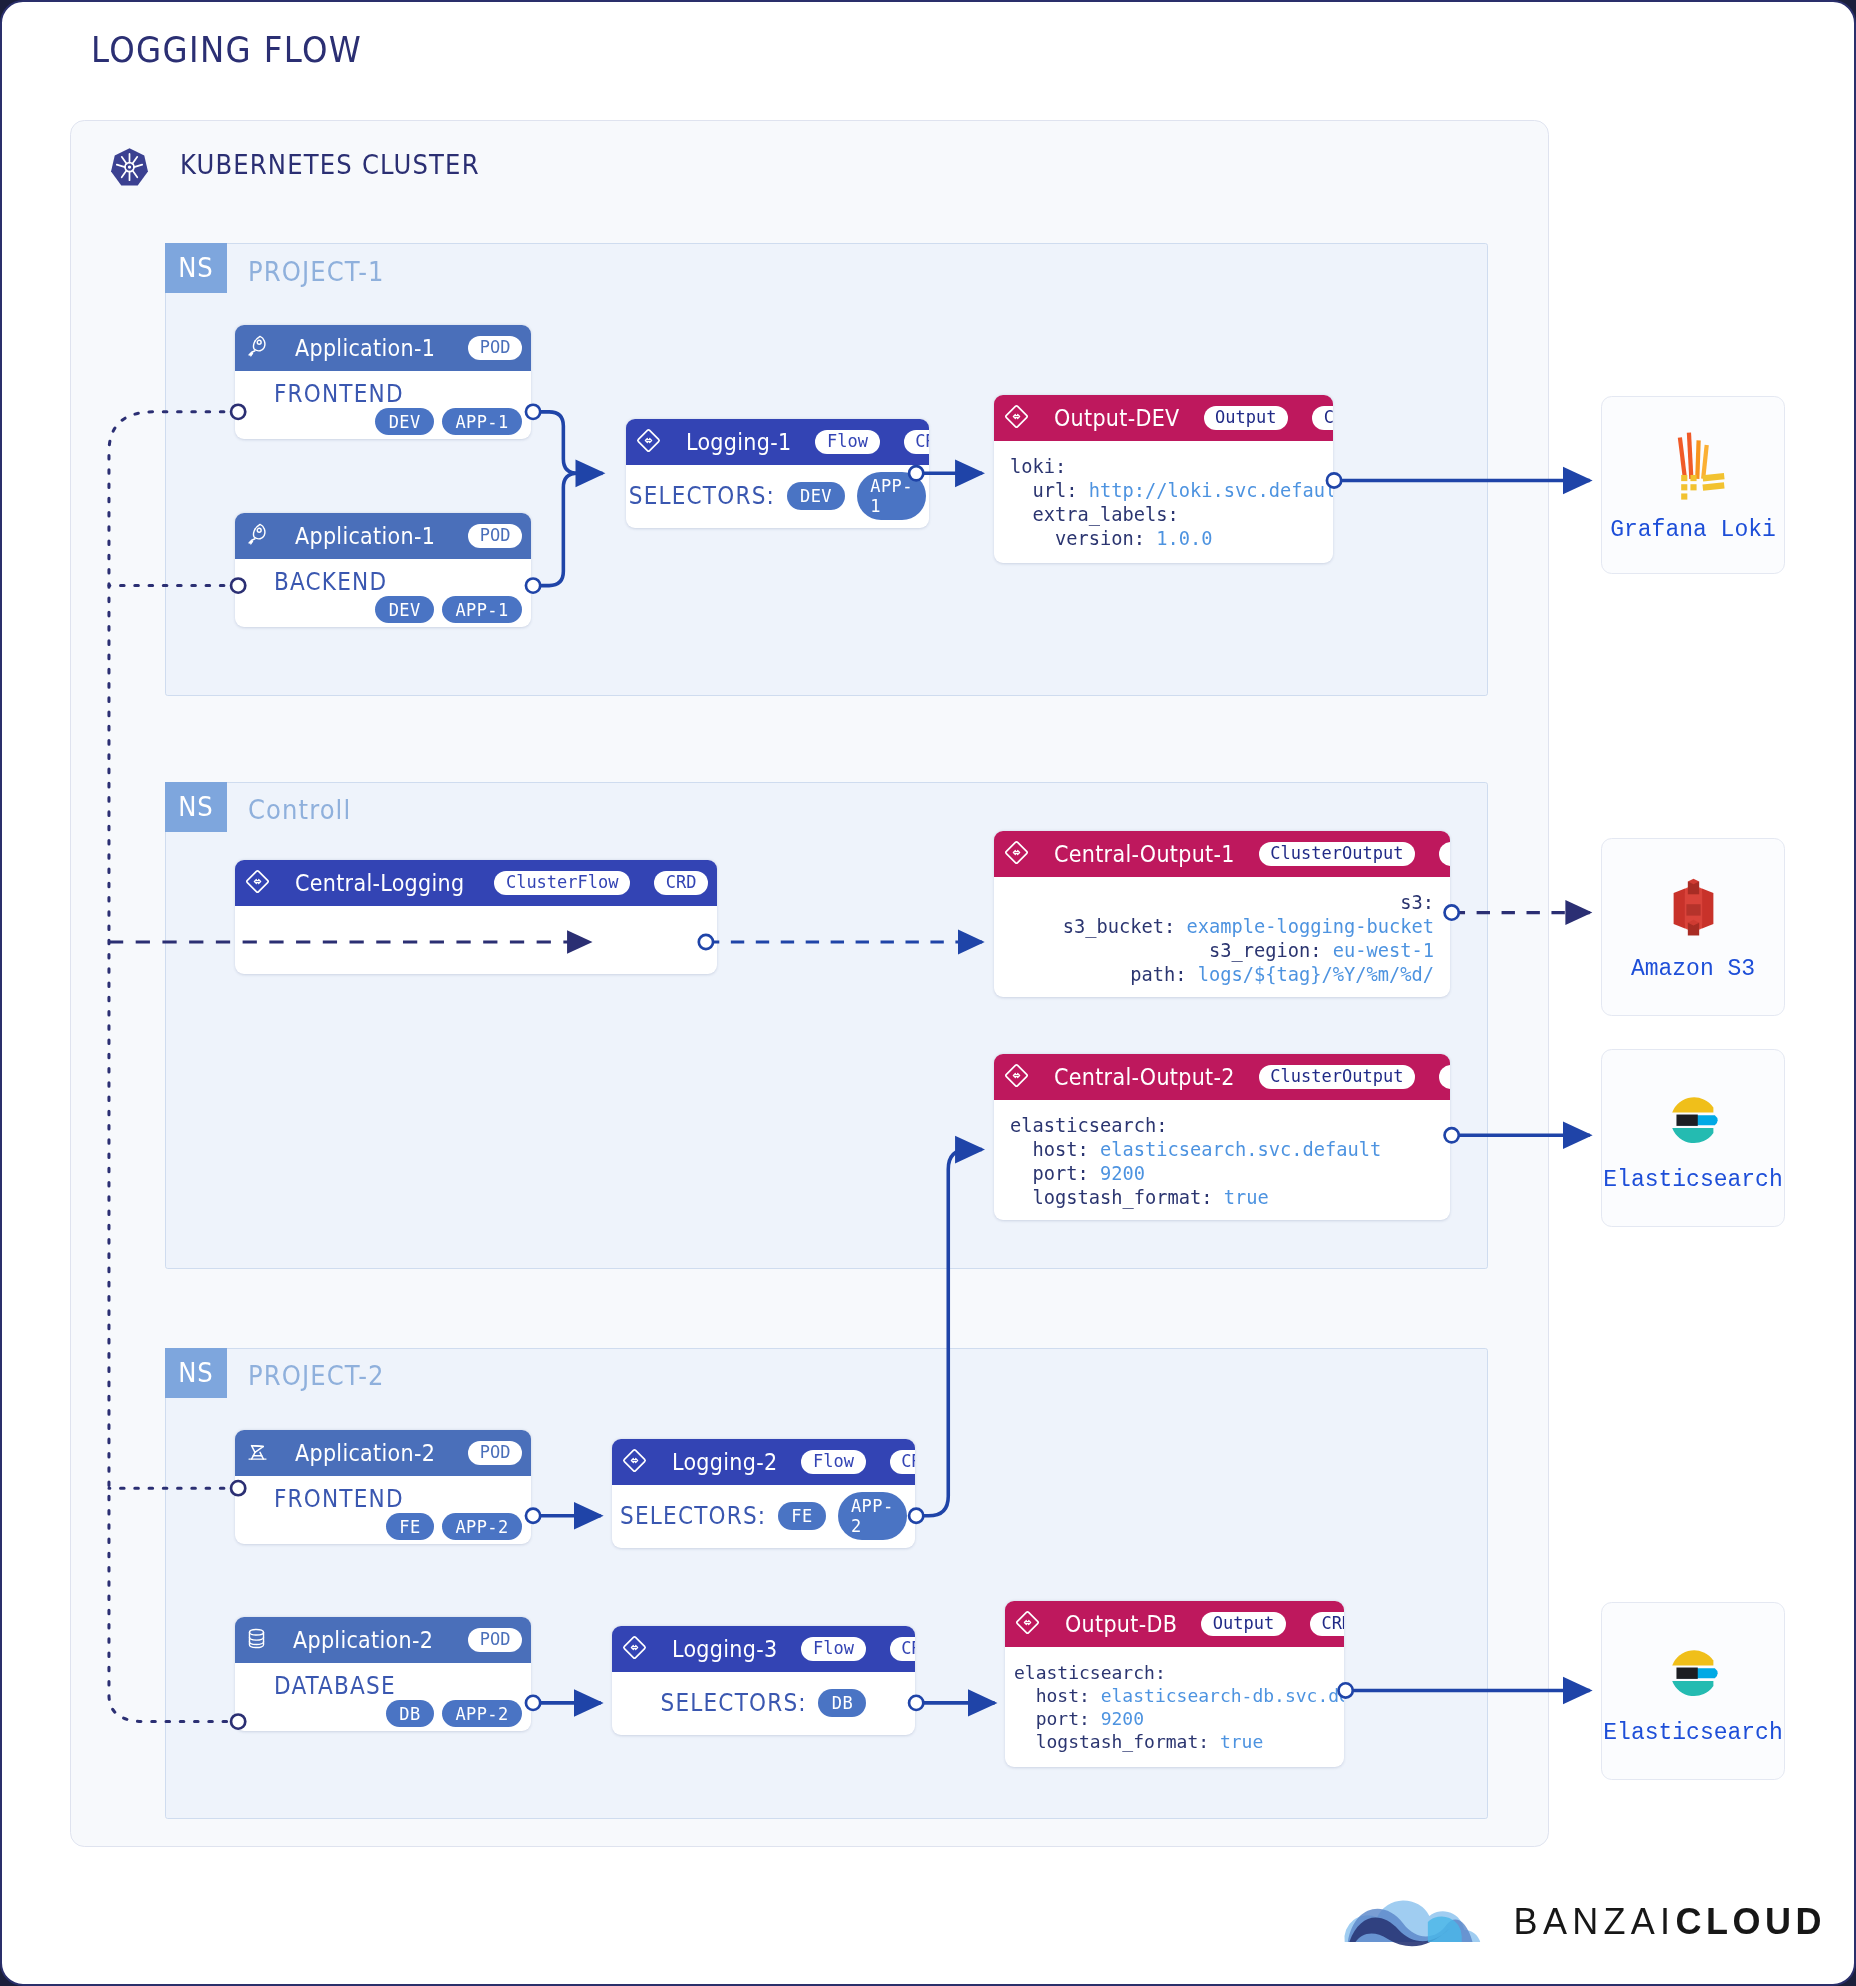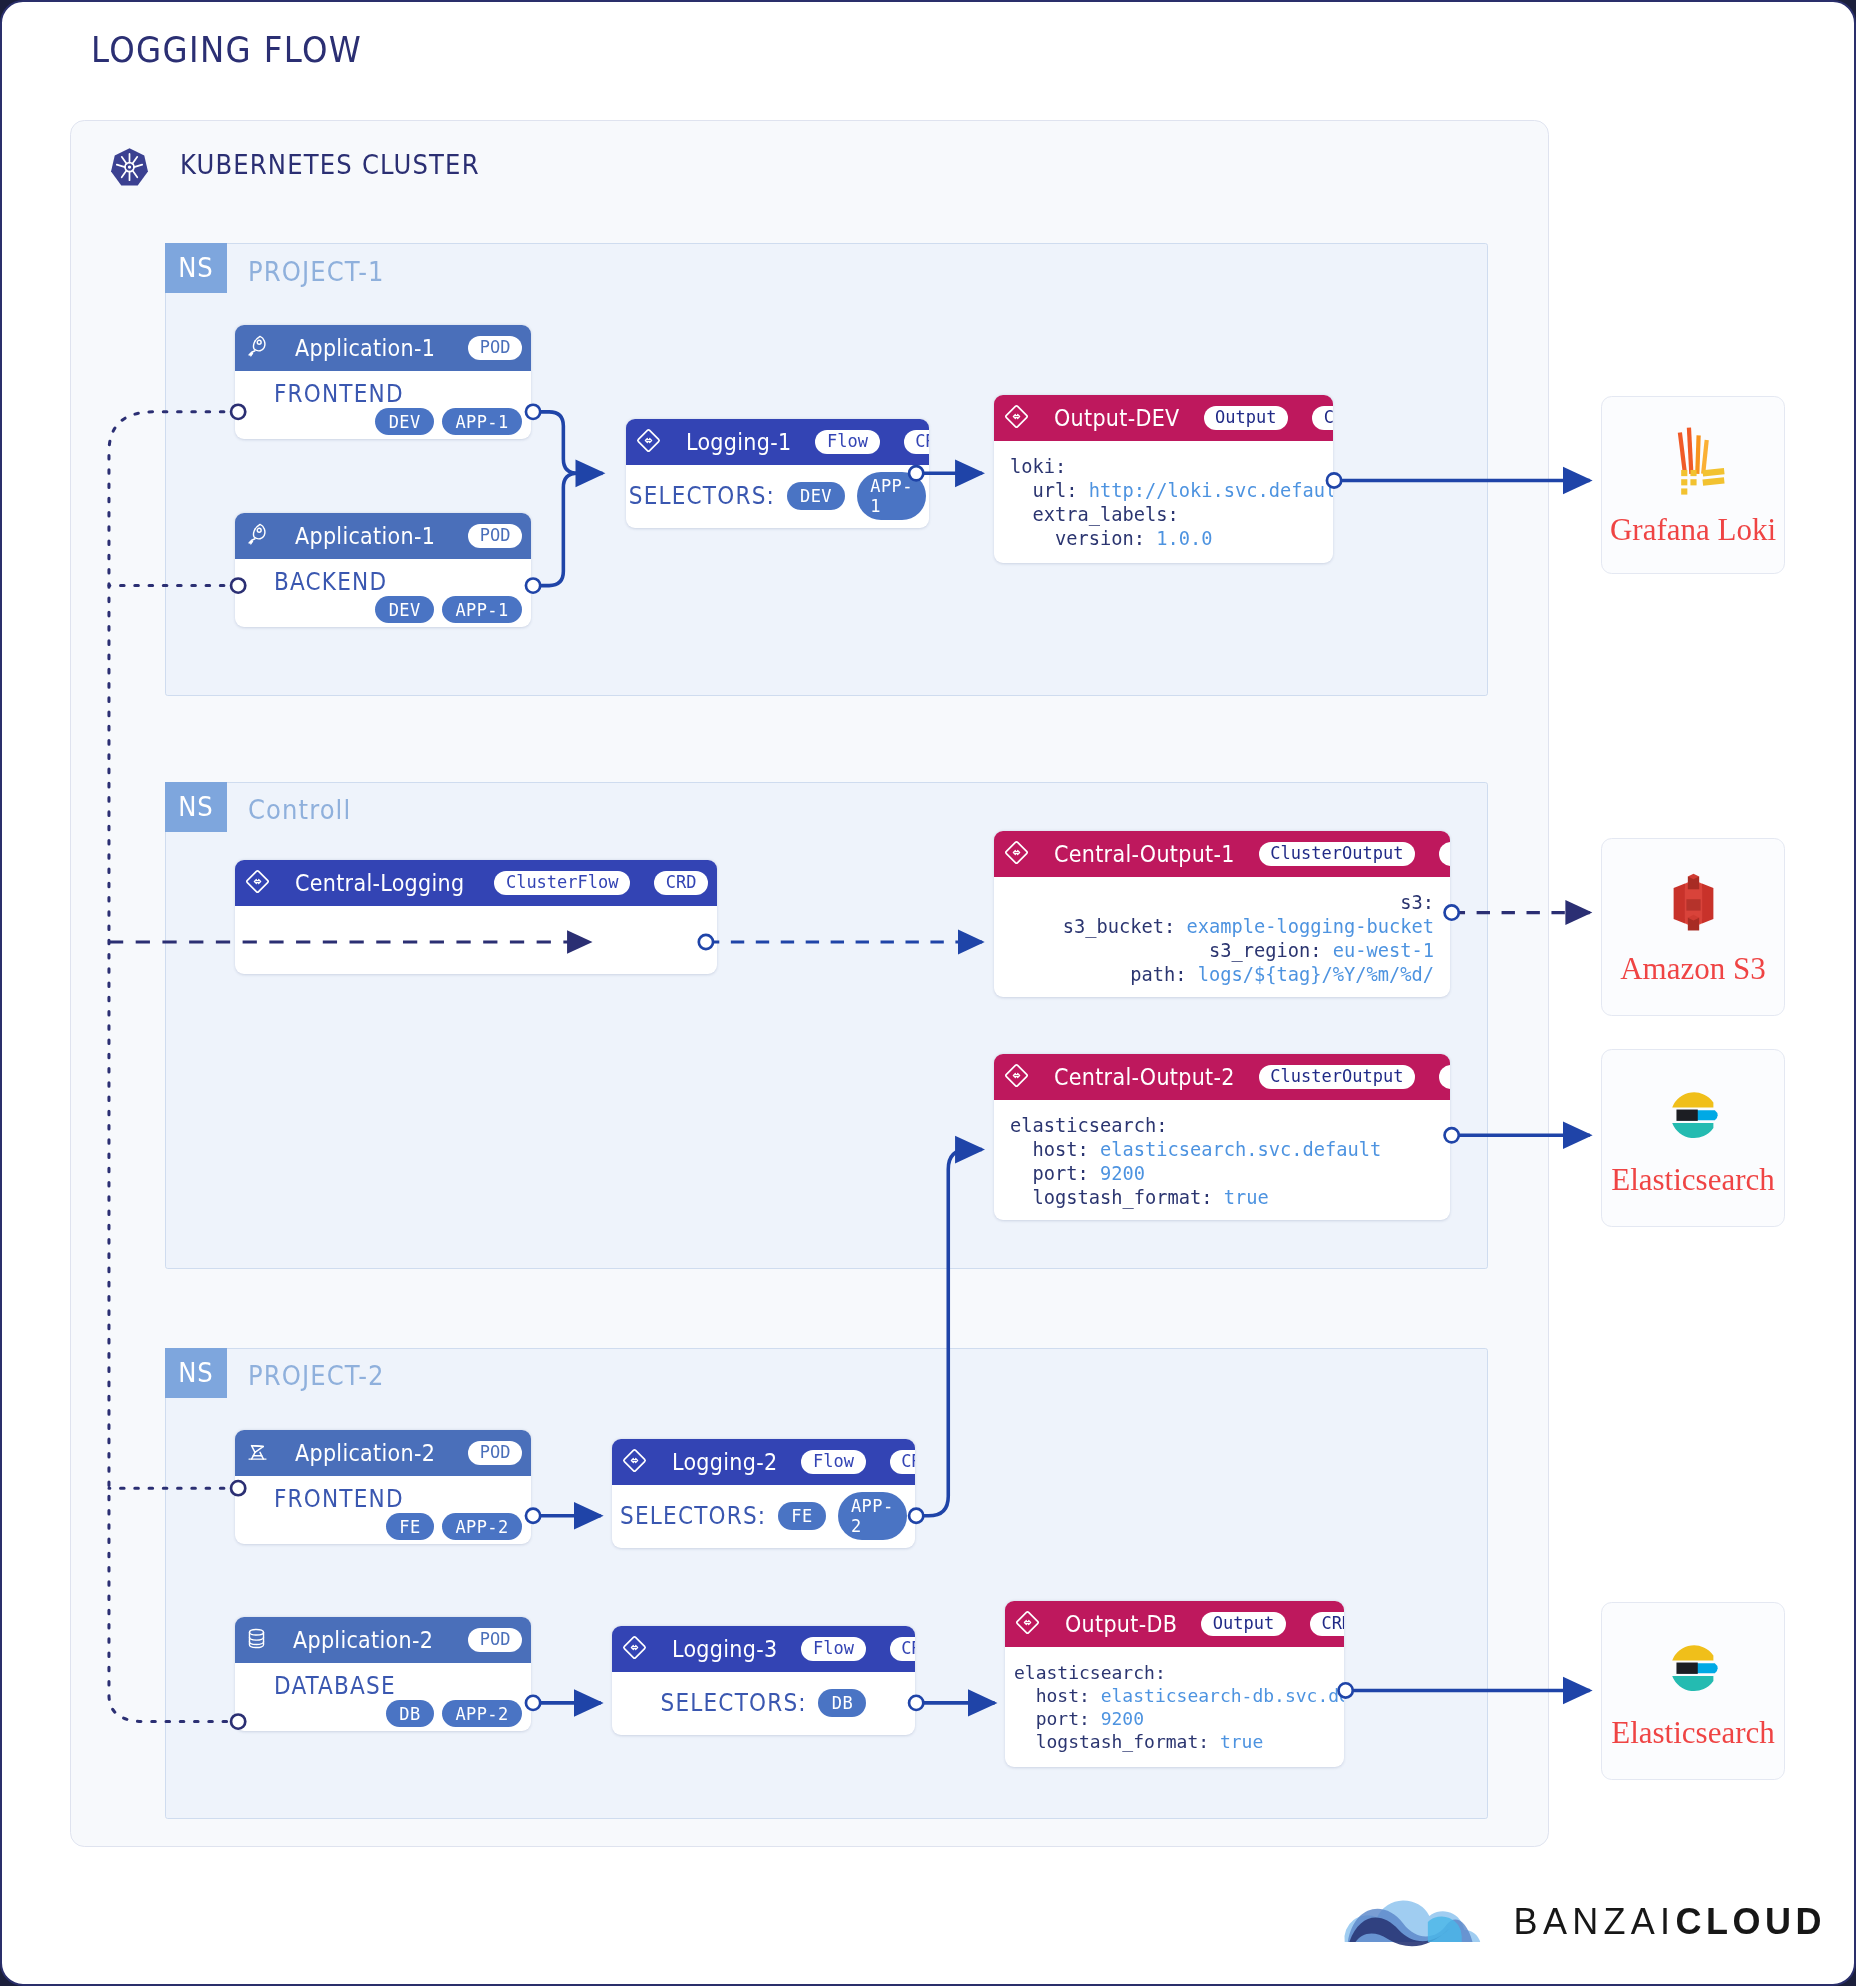--- a/index.html
+++ b/index.html
@@ -90,22 +90,22 @@
     font-size:18.7px;line-height:1.28;color:#2b3570;white-space:pre;
     padding:14.3px 16px 16px 16px;
   }
   .yv{color:#4d93e0;}
   
   .dest{
     position:absolute;width:184px;height:178px;background:#fbfcfe;
     border:0.9px solid #e4e8f2;border-radius:10.7px;box-sizing:border-box;
     display:flex;flex-direction:column;align-items:center;justify-content:center;gap:9px;
   }
-  .dest-label{font-size:31px;color:#ef4444;
-    font-family:Liberation Serif, serif;}
+  .dest-label{font-size:23px;color:#1d4ed8;
+    font-family:Liberation Mono, monospace;}
   
   #edges{position:absolute;left:0;top:0;width:1856px;height:1986px;pointer-events:none;}
   
   #brand{position:absolute;left:1332px;top:1880px;display:flex;align-items:center;gap:19.6px;}
   #brand-text{font-size:36px;letter-spacing:5.3px;color:#171717;
     font-family:"Liberation Sans",sans-serif;}
   #brand-text b{font-weight:700;letter-spacing:4.5px;}
 </style>
 </head>
 <body>

